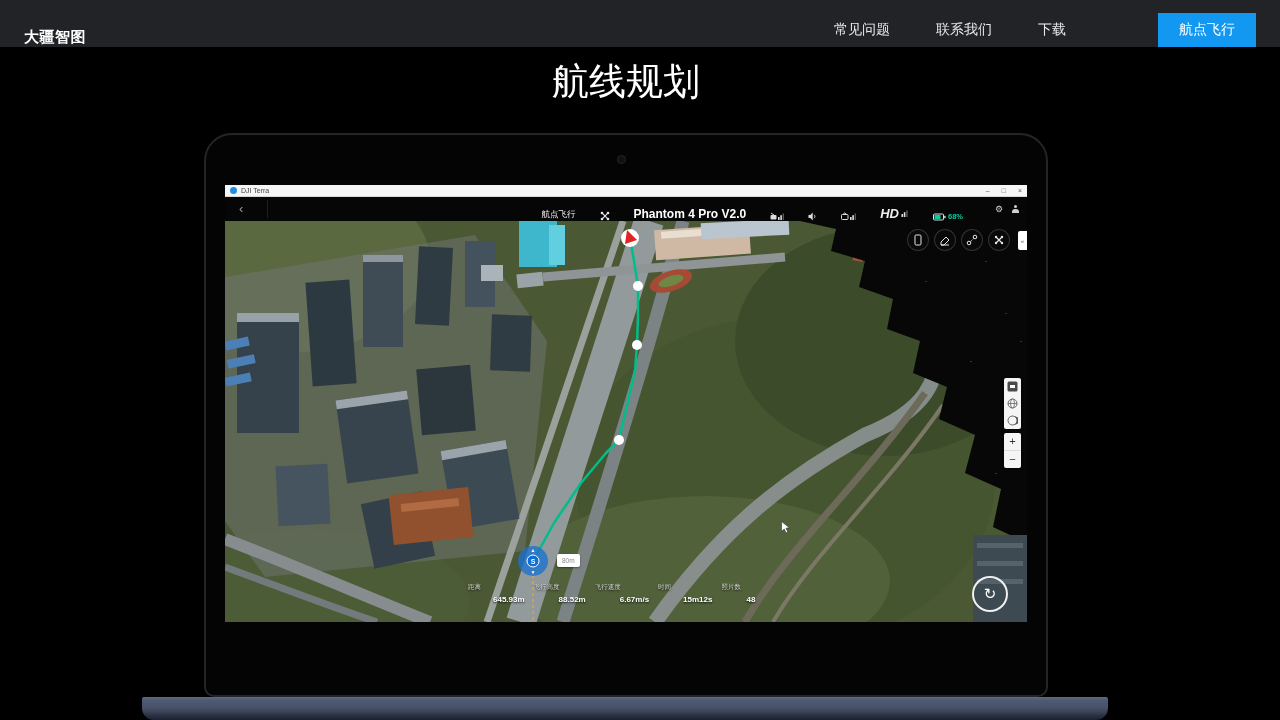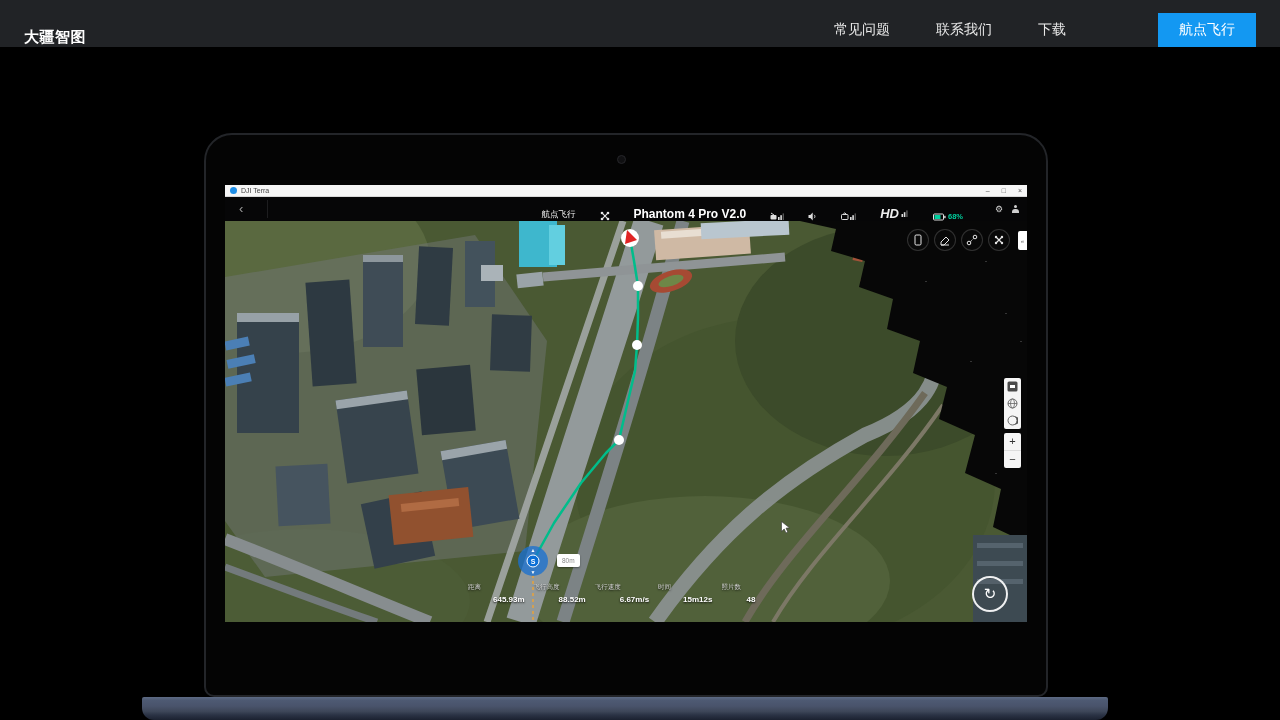--- a/index.html
+++ b/index.html
@@ -106,20 +106,21 @@
   <div class="site-header">
     <div class="logo">大疆智图</div>
     <div class="nav">
       <div class="nav-link">常见问题</div>
       <div class="nav-link">联系我们</div>
       <div class="nav-link">下载</div>
       <div class="cta-btn">航点飞行</div>
     </div>
   </div>
 
+  <div class="page-title">航线规划</div>
 
   <div class="laptop-screen"></div>
   <div class="camera-dot"></div>
   <div class="laptop-base"></div>
 
   <div class="shot">
 
     <div class="titlebar">
       <span class="app-ico"></span>
       <span class="tb-title">DJI Terra</span>

